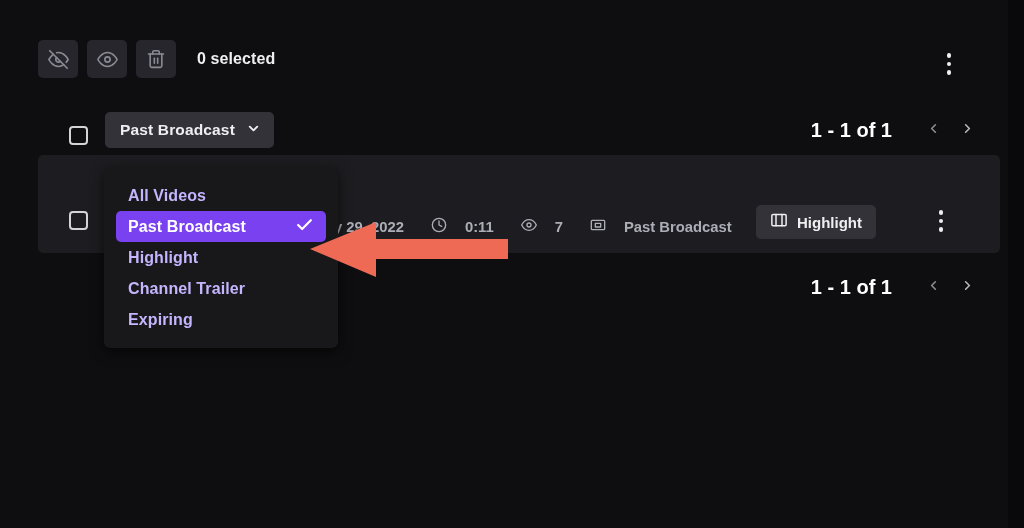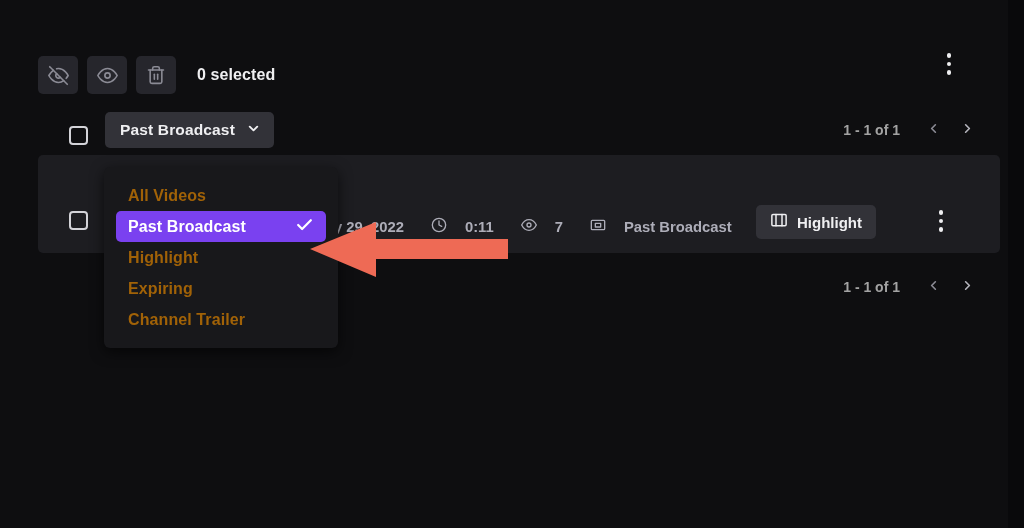--- a/index.html
+++ b/index.html
@@ -31,21 +31,21 @@
   #content {
     position: absolute;
     left: 18px; top: 18px;
     width: 990px; height: 492px;
     background: #0e0e10;
   }
 
   
   #bulk-bar {
     position: absolute;
-    left: 20px; top: 38px;
+    left: 20px; top: 22px;
     display: flex;
     align-items: center;
     gap: 9px;
   }
   .icon-btn {
     width: 40px; height: 38px;
     border-radius: 5px;
     background: #26262c;
     display: flex;
     align-items: center;
@@ -108,24 +108,24 @@
 
   .pager {
     position: absolute;
     right: 0; top: 0;
     height: 36px;
     display: flex;
     align-items: center;
     gap: 4px;
   }
   .pager .range {
-    color: #a3a3a3;
-    font-size: 14px;
+    color: #ffffff;
+    font-size: 20px;
     font-weight: 600;
-    margin-right: 14px;
+    margin-right: 22px;
     white-space: nowrap;
   }
   .pg-arrow {
     width: 30px; height: 30px;
     display: flex; align-items: center; justify-content: center;
     border-radius: 4px;
   }
 
   
   #video-row {
@@ -199,21 +199,21 @@
   .dd-item {
     position: relative;
     height: 31px;
     margin: 0 12px;
     padding: 0 10px 0 12px;
     display: flex;
     align-items: center;
     border-radius: 5px;
   }
   .dd-item .t {
-    color: #a16207;
+    color: #c4b5fd;
     font-size: 16px;
     font-weight: 700;
     letter-spacing: .1px;
     white-space: nowrap;
   }
   .dd-item.selected { background: #7a41f0; }
   .dd-item.selected .t { color: #ffffff; }
   .dd-check {
     position: absolute;
     right: 12px; top: 50%;
@@ -409,26 +409,26 @@
           </svg>
         </span>
       </div>
 
       <div class="dd-item">
         <span class="t">Highlight</span>
 
       </div>
 
       <div class="dd-item">
+        <span class="t">Channel Trailer</span>
+
+      </div>
+
+      <div class="dd-item">
         <span class="t">Expiring</span>
-
-      </div>
-
-      <div class="dd-item">
-        <span class="t">Channel Trailer</span>
 
       </div>
     </div>
 
   </div>
 
   <div id="arrow">
     <svg width="200" height="56" viewBox="0 0 200 56">
       <polygon points="0,27 66,0 66,17 198,17 198,37 66,37 66,55" fill="#ee6a55"></polygon>
     </svg>

